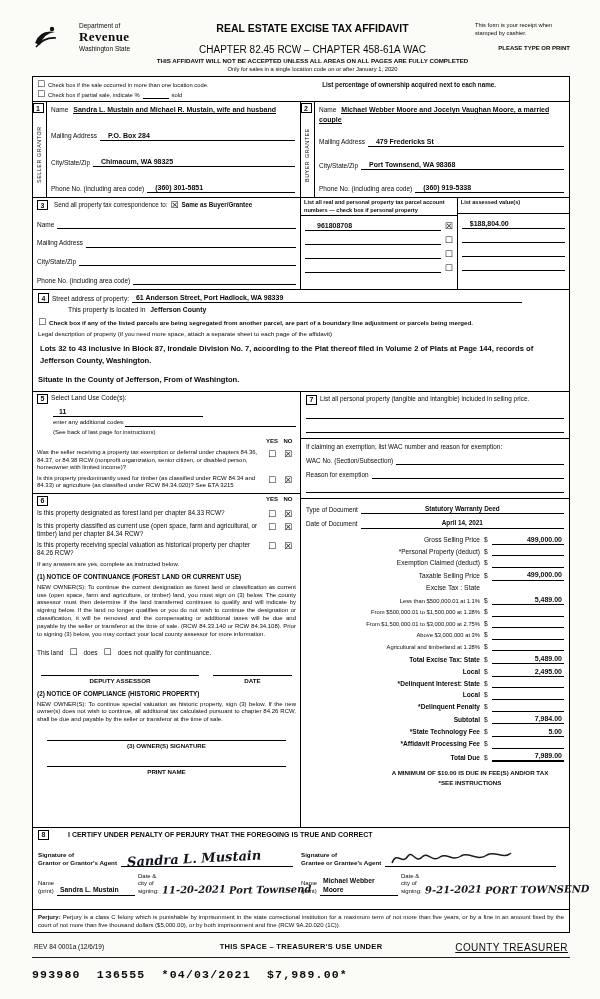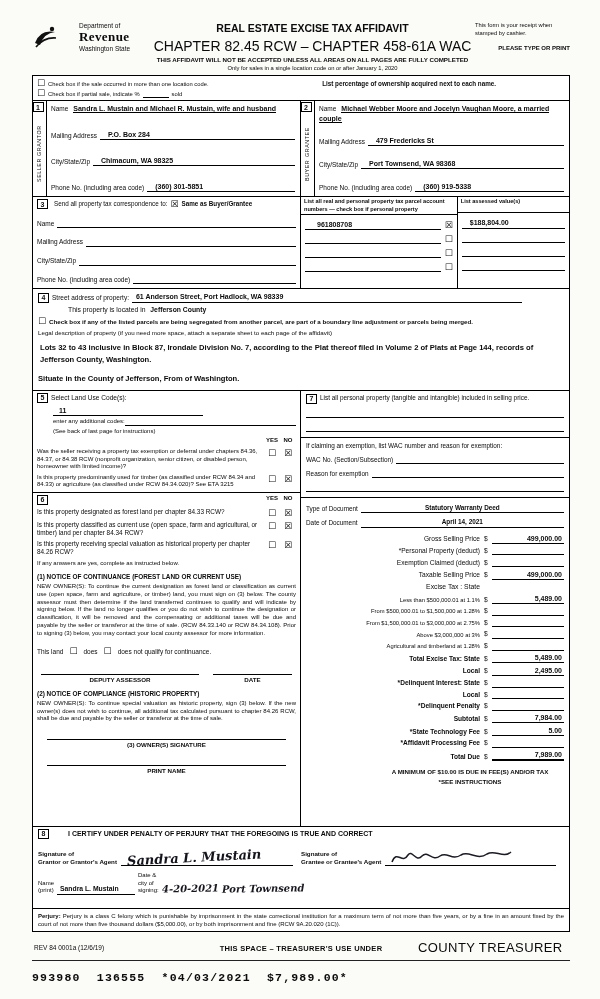--- a/index.html
+++ b/index.html
@@ -8,21 +8,21 @@
 .sheet{padding:22px 30px 0 32px;}
 b,.bold{font-weight:bold;}
 
 .hdr{display:flex;align-items:flex-start;}
 .logo{width:118px;display:flex;gap:21px;align-items:center;}
 .logo-txt .l1{display:block;font-size:6.5px;}
 .logo-txt .l2{display:block;font-size:13px;font-weight:bold;font-family:"Liberation Serif",serif;letter-spacing:.4px;margin-top:-1px;}
 .logo-txt .l3{display:block;font-size:6.5px;margin-top:-1px;}
 .hdr-c{flex:1;text-align:center;}
 .title{font-size:10.5px;font-weight:bold;}
-.chapter{font-size:14px;margin-top:1px;}
+.chapter{font-size:10px;margin-top:7px;}
 .warning{font-size:6.2px;font-weight:bold;margin-top:1px;}
 .only{font-size:5.8px;margin-top:1px;}
 .hdr-r{width:95px;font-size:5.8px;}
 .tprint{font-weight:bold;margin-top:8px;text-align:right;font-size:6px;}
 
 .fbox{border:1.5px solid #000;margin-top:3px;background:#fff;}
 .brow{border-bottom:1px solid #000;}
 .bright{border-right:1px solid #000;}
 .numbox{display:inline-flex;width:11px;height:10px;border:1px solid #000;align-items:center;justify-content:center;font-weight:bold;font-size:7px;flex:none;margin-right:3px;vertical-align:-2px;}
 .cbx{font-family:"DejaVu Sans",sans-serif;font-size:9px;line-height:1;display:inline-block;vertical-align:-1px;cursor:pointer;}
@@ -113,21 +113,21 @@
 .namerow{display:flex;margin-top:6px;}
 .nhalf{width:50%;display:flex;align-items:flex-end;gap:3px;padding-right:8px;font-size:6px;}
 .nval{border-bottom:1px solid #000;font-weight:bold;font-size:6.8px;min-width:78px;padding:0 3px;}
 .hand{font-family:"DejaVu Serif",serif;font-style:italic;font-weight:bold;font-size:10px;color:#17171f;white-space:nowrap;transform:rotate(-1deg);}
 
 .perj{padding:3px 5px;font-size:6px;line-height:1.35;text-align:justify;}
 
 .foot{display:flex;align-items:center;margin-top:6px;border-bottom:1px solid #222;padding:2px 2px 3px 2px;}
 .foot-rev{width:150px;font-size:6.5px;}
 .foot-space{flex:1;text-align:center;font-weight:bold;font-size:7.5px;letter-spacing:.3px;}
-.foot-ct{width:150px;text-align:left;font-size:13px;letter-spacing:.4px;}
+.foot-ct{width:150px;text-align:right;font-size:10px;letter-spacing:.4px;text-decoration:underline;}
 .stamp{margin-top:10px;font-family:"Liberation Mono","DejaVu Sans Mono",monospace;font-size:11.5px;font-weight:bold;letter-spacing:1.2px;white-space:pre;}
 </style>
 </head>
 <body>
 
 <div class="sheet">
 
   <div class="hdr">
     <div class="logo">
       <svg width="26" height="26" viewBox="0 0 26 26">
@@ -536,22 +536,29 @@
               <path d="M3 16 C8 3,13 19,19 9 C23 3,27 17,33 10 C39 4,43 16,51 10 C58 5,63 15,72 9 C80 4,88 15,98 8 C106 3,114 13,122 6" stroke="#1b1b24" stroke-width="1.5" fill="none"></path>
             </svg>
           </span>
         </div>
       </div>
       <div class="namerow">
         <div class="nhalf">
           <span>Name (print)</span>
           <span class="nval">Sandra L. Mustain</span>
           <span>Date &amp; city of signing:</span>
-          <span class="hand">4-20-2021</span>
+          <span class="hand">11-20-2021</span>
           <span class="hand">Port Townsend</span>
+        </div>
+        <div class="nhalf">
+          <span>Name (print)</span>
+          <span class="nval">Michael Webber Moore</span>
+          <span>Date &amp; city of signing:</span>
+          <span class="hand">9-21-2021</span>
+          <span class="hand">PORT TOWNSEND</span>
         </div>
       </div>
     </div>
 
     <div class="perj">
       <b>Perjury:</b>
       <span>Perjury is a class C felony which is punishable by imprisonment in the state correctional institution for a maximum term of not more than five years, or by a fine in an amount fixed by the court of not more than five thousand dollars ($5,000.00), or by both imprisonment and fine (RCW 9A.20.020 (1C)).</span>
     </div>
   </div>
 

